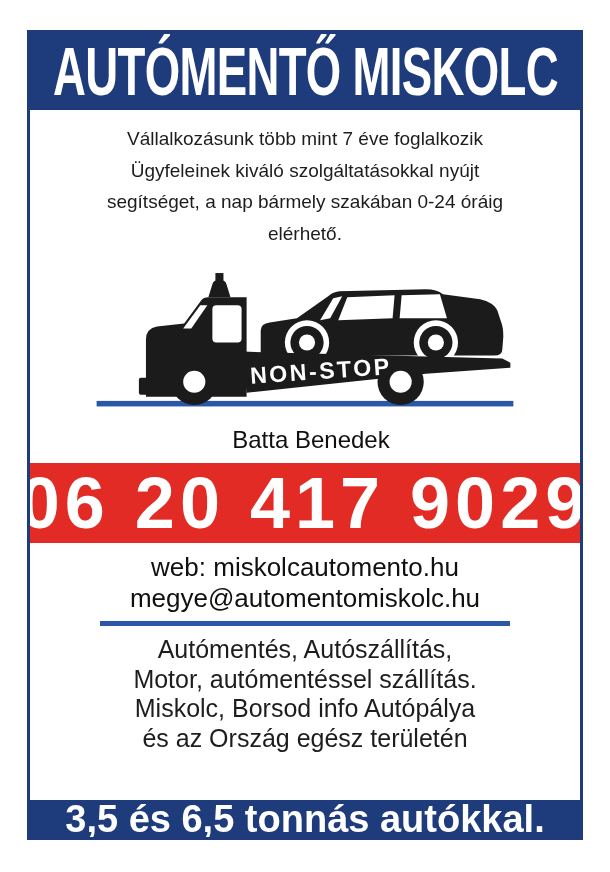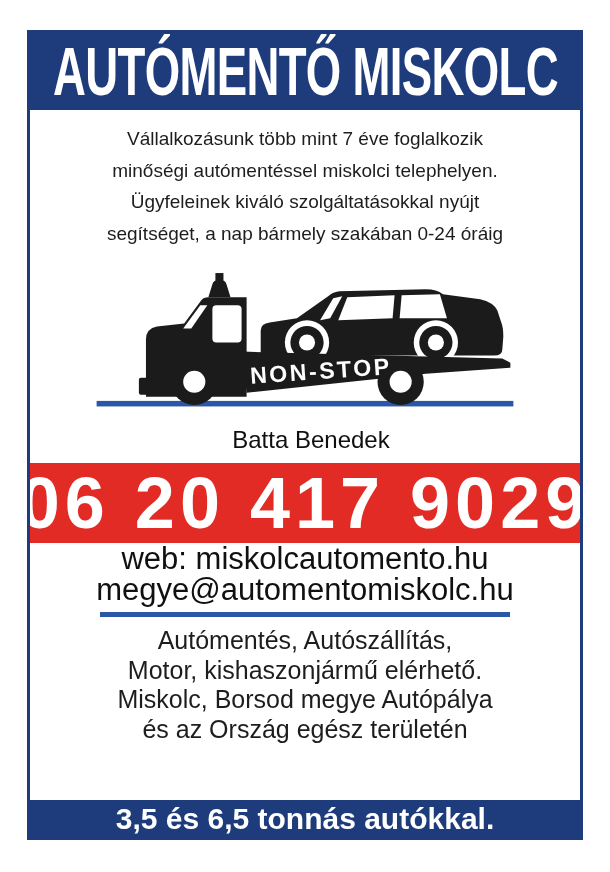--- a/index.html
+++ b/index.html
@@ -50,52 +50,52 @@
   }
   .phone-banner{
     margin-top:9px;width:100%;height:80px;background:var(--phone_red);
     display:flex;align-items:center;justify-content:center;flex:0 0 auto;
   }
   .phone{
     color:#fff;font-weight:700;font-size:72px;line-height:1;
     letter-spacing:5px;white-space:nowrap;
   }
   .web-block{
-    margin-top:0;text-align:center;font-size:31px;line-height:31px;color:#101010;
+    margin-top:9px;text-align:center;font-size:26px;line-height:31px;color:#101010;
   }
   .divider{
     margin-top:7px;width:410px;height:5px;background:var(--line_blue);
   }
   .services{
     margin-top:9px;text-align:center;font-size:25px;line-height:29.5px;color:var(--ink);
   }
   .footer-banner{
     margin-top:auto;width:100%;height:37px;background:var(--banner_blue);
     display:flex;align-items:center;justify-content:center;flex:0 0 auto;
   }
   .footer-text{
-    color:#fff;font-weight:700;font-size:30px;line-height:1;white-space:nowrap;
+    color:#fff;font-weight:700;font-size:38px;line-height:1;white-space:nowrap;
   }
   svg text{font-family:"Liberation Sans",sans-serif;}
 </style>
 </head>
 <body>
 
 <div class="page">
   <div class="flyer">
 
     <div class="header-banner">
       <div class="title">AUTÓMENTŐ MISKOLC</div>
     </div>
 
     <div class="intro">
       <span>Vállalkozásunk több mint 7 éve foglalkozik</span>
-      <span>minőségi autómentéssel miskolci telephelyen.</span>
       <span>Ügyfeleinek kiváló szolgáltatásokkal nyújt</span>
       <span>segítséget, a nap bármely szakában 0-24 óráig</span>
+      <span>elérhető.</span>
     </div>
 
     <svg class="figure" viewBox="0 0 420 150" width="424" height="151" aria-hidden="true">
 
       <rect x="3" y="135" width="414" height="5.5" fill="var(--line_blue)"></rect>
 
       <g fill="var(--illustration_black)">
         <path d="M166,90 L166,65 Q166,58 175,57 L202,53 L233,31 Q237,27 244,26 L330,24
                  Q341,24 347,29 L384,34 Q397,37 401,45 L405,57 Q407,62 407,71
                  L406,84 Q406,90 398,90 Z"></path>
@@ -143,22 +143,22 @@
 
     <div class="web-block">
       <span style="display:block">web: miskolcautomento.hu</span>
       <span style="display:block">megye@automentomiskolc.hu</span>
     </div>
 
     <div class="divider"></div>
 
     <div class="services">
       <span>Autómentés, Autószállítás,</span>
-      <span>Motor, kishaszonjármű elérhető.</span>
-      <span>Miskolc, Borsod megye Autópálya</span>
+      <span>Motor, autómentéssel szállítás.</span>
+      <span>Miskolc, Borsod info Autópálya</span>
       <span>és az Ország egész területén</span>
     </div>
 
     <div class="footer-banner">
       <span class="footer-text">3,5 és 6,5 tonnás autókkal.</span>
     </div>
 
   </div>
 </div>
 

